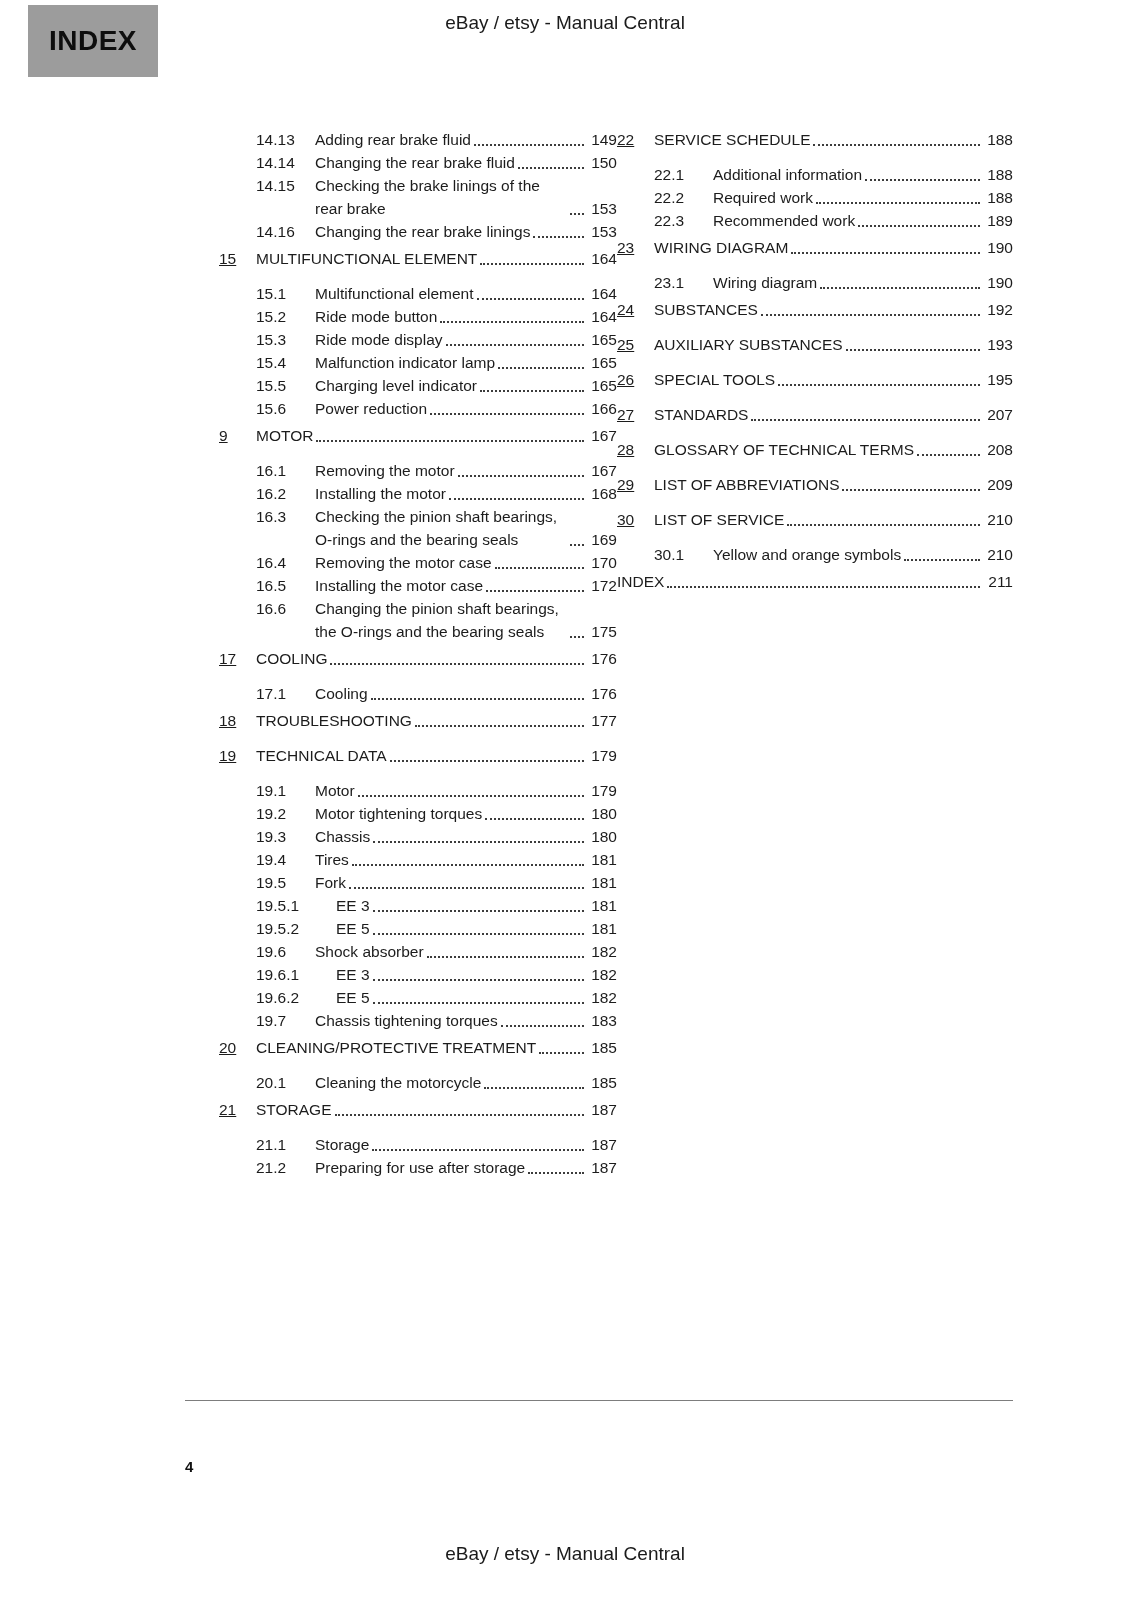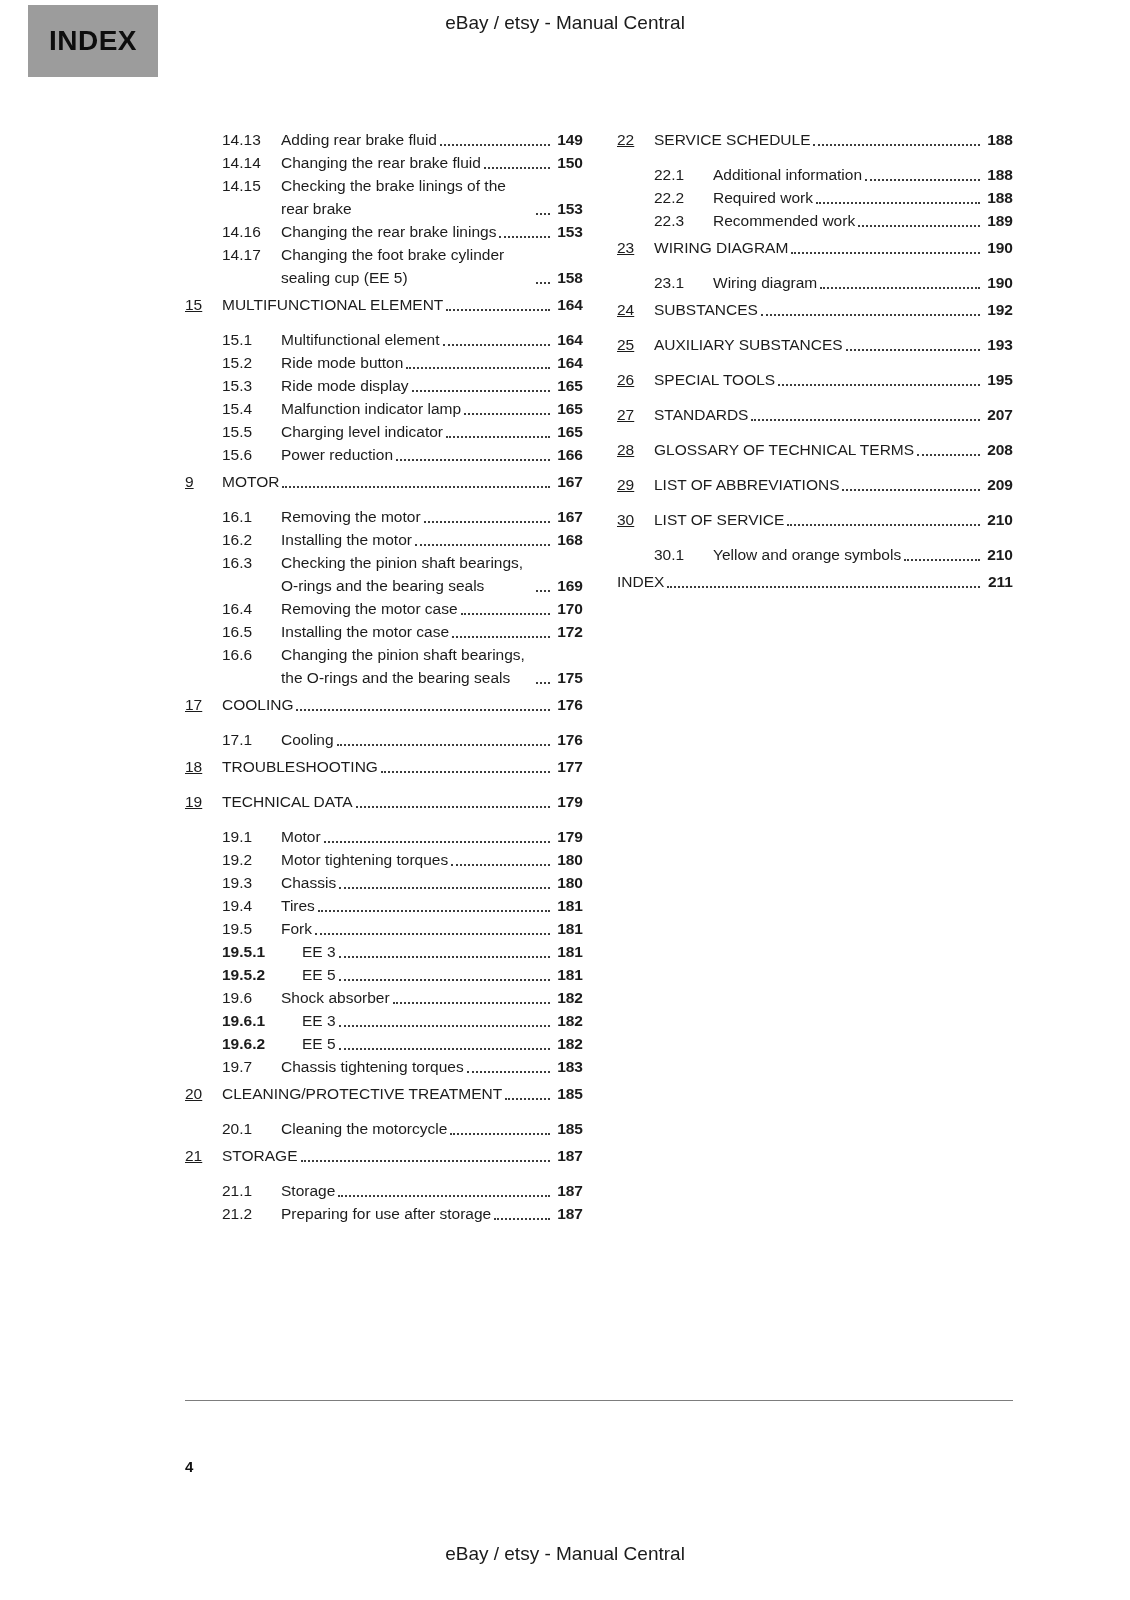--- a/index.html
+++ b/index.html
@@ -41,21 +41,21 @@
     font-size: 19px;
     color: #1a1a1a;
   }
   
   .content {
     position: absolute;
     top: 128px;
     left: 185px;
     width: 828px;
     display: flex;
-    justify-content: space-between;
+    justify-content: flex-end;
     align-items: flex-start;
   }
   .col {
     display: block;
   }
   .col-left  { width: 398px; }
   .col-right { width: 396px; }
 
   .toc-row {
     display: flex;
@@ -69,39 +69,38 @@
   }
   .col > .toc-row:first-child { margin-top: 0; }
 
   .toc-num {
     flex: 0 0 auto;
     align-self: flex-start;
     white-space: nowrap;
   }
   .lv1 .toc-num { width: 37px; text-decoration: underline; }
   .lv2 .toc-num { margin-left: 37px; width: 59px; }
-  .lv3 .toc-num { margin-left: 37px; width: 80px; font-weight: bold; }
+  .lv3 .toc-num { margin-left: 37px; width: 80px; }
 
   .toc-title {
     flex: 0 1 auto;
     align-self: flex-start;
   }
   .toc-dots {
     flex: 1 1 auto;
     min-width: 14px;
     border-bottom: 2px dotted #3c3c3c;
     margin: 0 3px 5px 3px;
   }
   .toc-page {
     flex: 0 0 auto;
     align-self: flex-end;
     min-width: 30px;
     text-align: right;
     white-space: nowrap;
-    font-weight: bold;
   }
 
   
   .footer-rule {
     position: absolute;
     left: 185px;
     width: 828px;
     top: 1400px;
     border-top: 1px solid #7d7d7d;
   }
@@ -151,26 +150,20 @@
           <span class="toc-title">Checking the brake linings of the rear brake</span>
           <span class="toc-dots"></span>
           <span class="toc-page">153</span>
         </div>
         <div class="toc-row lv2">
           <span class="toc-num">14.16</span>
           <span class="toc-title">Changing the rear brake linings</span>
           <span class="toc-dots"></span>
           <span class="toc-page">153</span>
         </div>
-        <div class="toc-row lv2">
-          <span class="toc-num">14.17</span>
-          <span class="toc-title">Changing the foot brake cylinder sealing cup (EE 5)</span>
-          <span class="toc-dots"></span>
-          <span class="toc-page">158</span>
-        </div>
         <div class="toc-row lv1">
           <span class="toc-num">15</span>
           <span class="toc-title">MULTIFUNCTIONAL ELEMENT</span>
           <span class="toc-dots"></span>
           <span class="toc-page">164</span>
         </div>
         <div class="toc-row lv2">
           <span class="toc-num">15.1</span>
           <span class="toc-title">Multifunctional element</span>
           <span class="toc-dots"></span>

